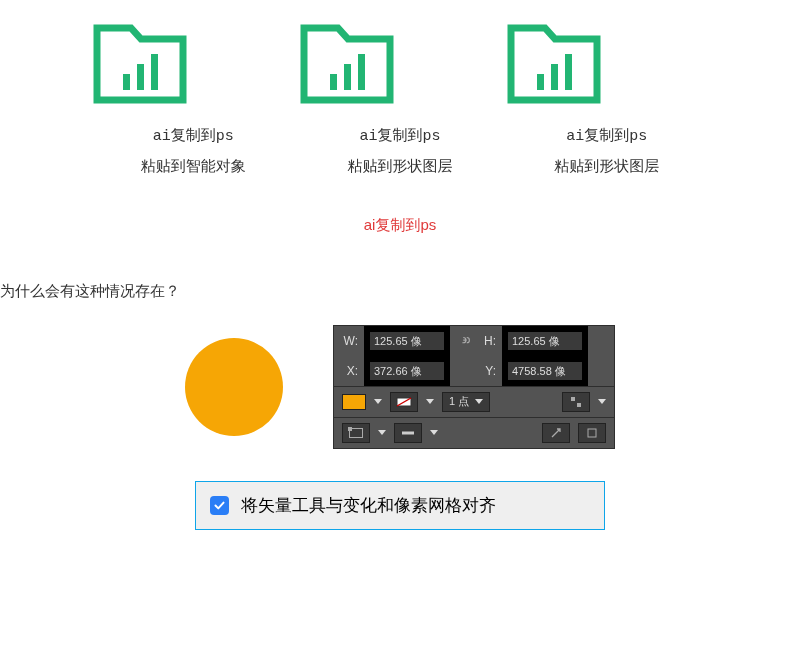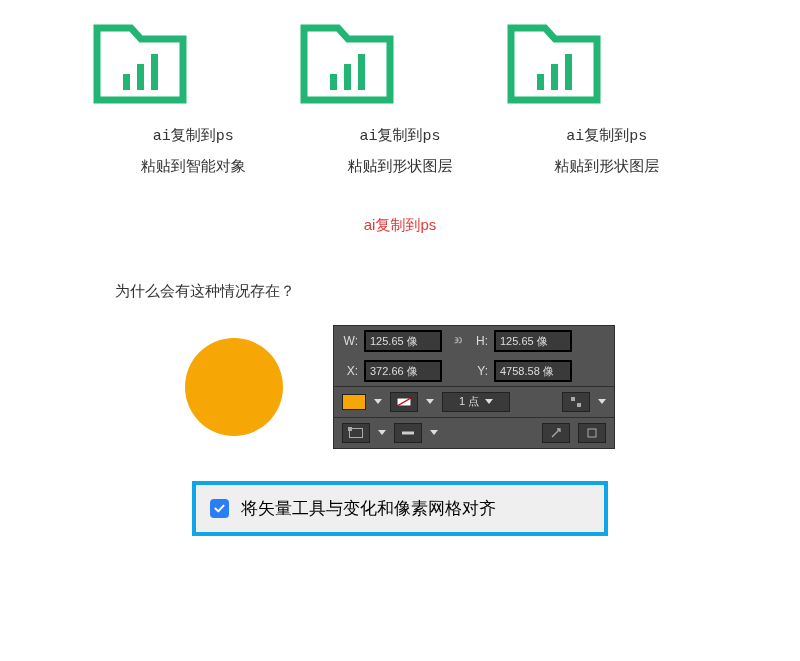--- a/index.html
+++ b/index.html
@@ -35,21 +35,20 @@
     text-align: center;
   }
   .effect-note {
     text-align: center;
     color: #e03a3a;
     font-size: 15px;
     margin-top: 28px;
     margin-bottom: 40px;
   }
   .body-text {
-    padding-left: 115px;
     padding-right: 80px;
     font-size: 15px;
     line-height: 2.1;
     color: #333;
   }
   .panel-row {
     display: flex;
     align-items: center;
     justify-content: center;
     gap: 50px;
@@ -79,21 +78,21 @@
     border-top: 1px solid #2e2e2e;
   }
   .ai-label {
     color: #ddd;
     font-size: 12px;
     width: 16px;
     text-align: right;
   }
   .ai-val {
     background: #3a3a3a;
-    border: 2px solid #000000;
+    border: 6px solid #000000;
     color: #ddd;
     font-size: 11px;
     padding: 2px 4px;
     width: 66px;
     height: 14px;
     line-height: 14px;
   }
   .ai-link {
     width: 18px;
     height: 20px;
@@ -115,33 +114,33 @@
     border: 1px solid #222;
     display: flex;
     align-items: center;
     justify-content: center;
   }
   .stroke-sel {
     background: #3a3a3a;
     border: 1px solid #222;
     color: #ddd;
     font-size: 11px;
-    padding: 2px 16px;
+    padding: 2px 6px;
     height: 14px;
     display: flex;
     align-items: center;
     gap: 6px;
   }
   .checkbox-row {
     display: flex;
     align-items: center;
     justify-content: flex-start;
     gap: 12px;
     background: #efefef;
-    border: 4px solid #0ea5e9;
+    border: 1px solid #0ea5e9;
     padding: 12px 14px;
     margin: 32px auto 0 auto;
     width: 380px;
   }
   .blue-check {
     width: 19px;
     height: 19px;
     border-radius: 4px;
     background: #2a7ef6;
     display: flex;

